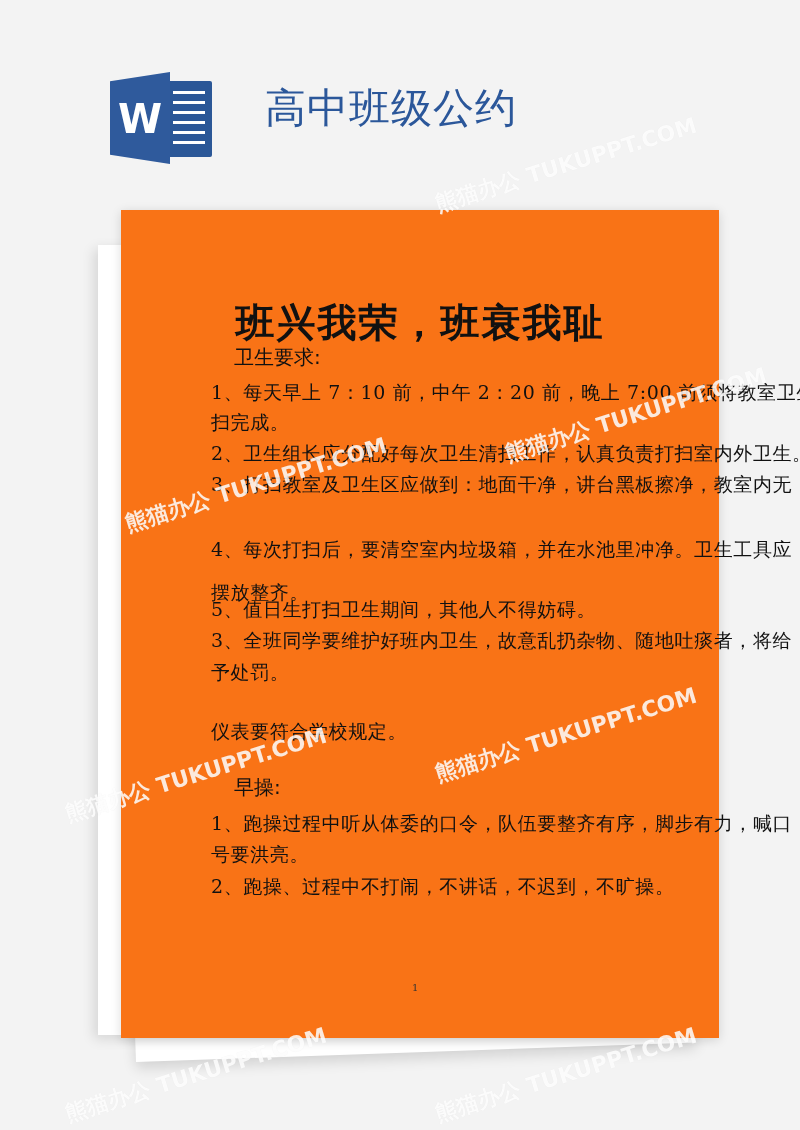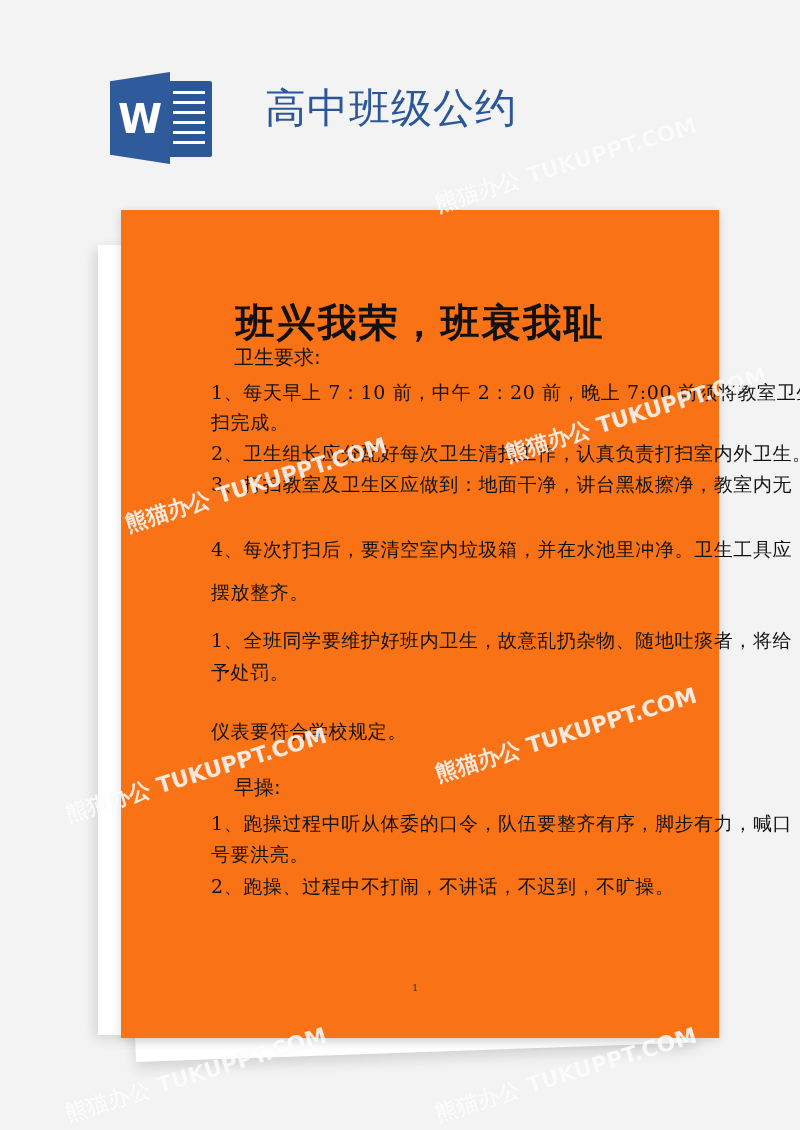--- a/index.html
+++ b/index.html
@@ -97,21 +97,22 @@
 <div class="page">
   <div class="doc-title">班兴我荣，班衰我耻</div>
 
   <div class="section-head" style="top:134px">卫生要求:</div>
   <div class="line" style="top:170px">1、每天早上 7：10 前，中午 2：20 前，晚上 7:00 前须将教室卫生打</div>
   <div class="line" style="top:200px">扫完成。</div>
   <div class="line" style="top:231px">2、卫生组长应分配好每次卫生清扫工作，认真负责打扫室内外卫生。</div>
   <div class="line" style="top:262px">3、打扫教室及卫生区应做到：地面干净，讲台黑板擦净，教室内无</div>
   <div class="line" style="top:327px">4、每次打扫后，要清空室内垃圾箱，并在水池里冲净。卫生工具应</div>
   <div class="line" style="top:370px">摆放整齐。</div>
-  <div class="line" style="top:418px">1、全班同学要维护好班内卫生，故意乱扔杂物、随地吐痰者，将给</div>
+  <div class="line" style="top:387px">5、值日生打扫卫生期间，其他人不得妨碍。</div>
+  <div class="line" style="top:418px">3、全班同学要维护好班内卫生，故意乱扔杂物、随地吐痰者，将给</div>
   <div class="line" style="top:450px">予处罚。</div>
   <div class="line" style="top:509px">仪表要符合学校规定。</div>
 
   <div class="section-head" style="top:564px">早操:</div>
   <div class="line" style="top:601px">1、跑操过程中听从体委的口令，队伍要整齐有序，脚步有力，喊口</div>
   <div class="line" style="top:632px">号要洪亮。</div>
   <div class="line" style="top:664px">2、跑操、过程中不打闹，不讲话，不迟到，不旷操。</div>
 
   <div class="page-num">1</div>
 </div>

